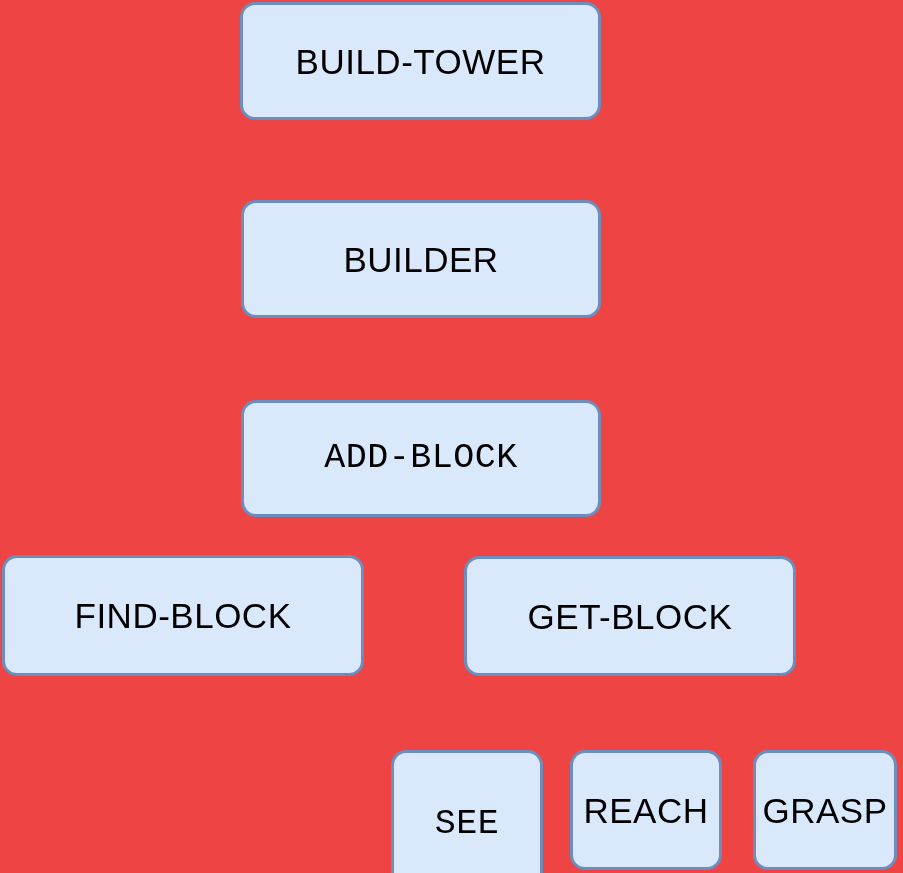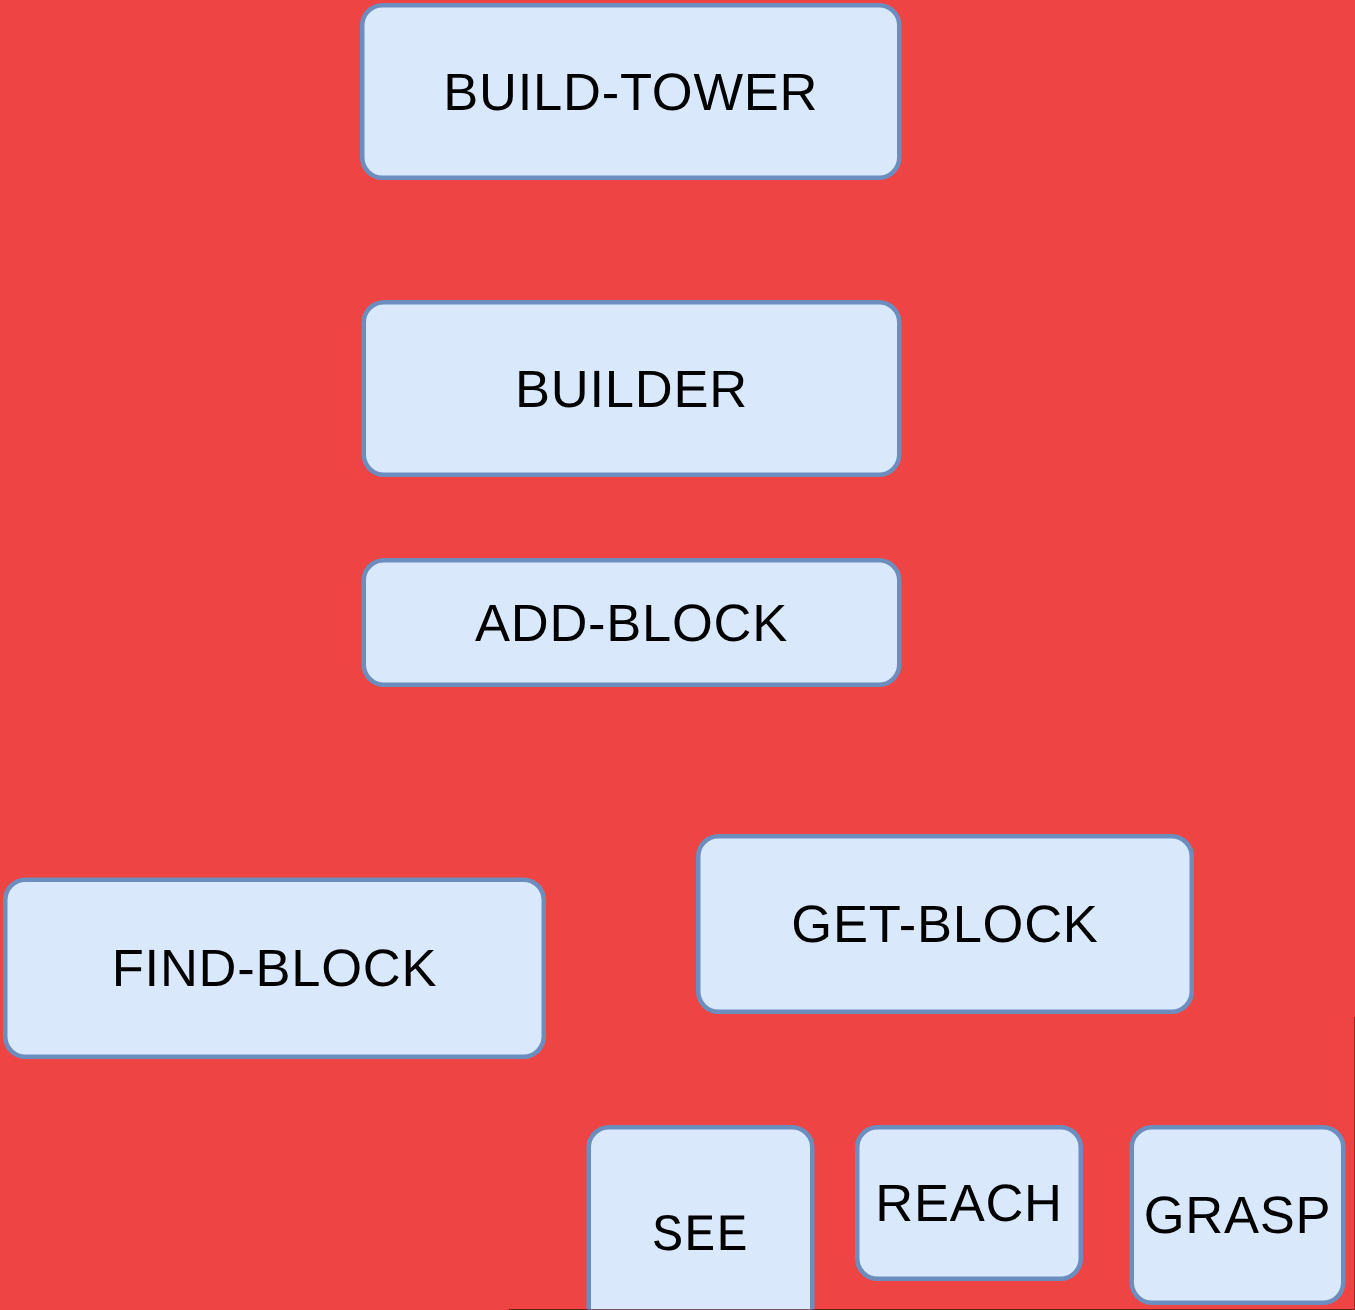--- a/index.html
+++ b/index.html
@@ -27,25 +27,25 @@
       justify-content: center;
       color: #000000;
       font-size: 35px;
       line-height: 1;
       white-space: nowrap;
       letter-spacing: 0.5px;
     }
     
     #n-build-tower { left: 240px; top: 2px;   width: 361px; height: 118px; }
     #n-builder     { left: 241px; top: 200px; width: 360px; height: 118px; }
-    #n-add-block   { left: 241px; top: 372px; width: 360px; height: 86px; }
-    #n-find-block  { left: 2px;   top: 585px; width: 362px; height: 121px; }
+    #n-add-block   { left: 241px; top: 400px; width: 360px; height: 117px; font-family: Liberation Mono, monospace; }
+    #n-find-block  { left: 2px;   top: 555px; width: 362px; height: 121px; }
     #n-get-block   { left: 464px; top: 556px; width: 332px; height: 120px; }
     #n-see         { left: 391px; top: 750px; width: 152px; height: 148px; font-family: Liberation Mono, monospace; }
-    #n-reach       { left: 570px; top: 750px; width: 152px; height: 104px; }
+    #n-reach       { left: 570px; top: 750px; width: 152px; height: 120px; }
     #n-grasp       { left: 753px; top: 750px; width: 144px; height: 120px; }
   </style>
 </head>
 <body>
 
 <div id="canvas">
   <div class="node" id="n-build-tower">
     <span>BUILD-TOWER</span>
   </div>
   <div class="node" id="n-builder">

